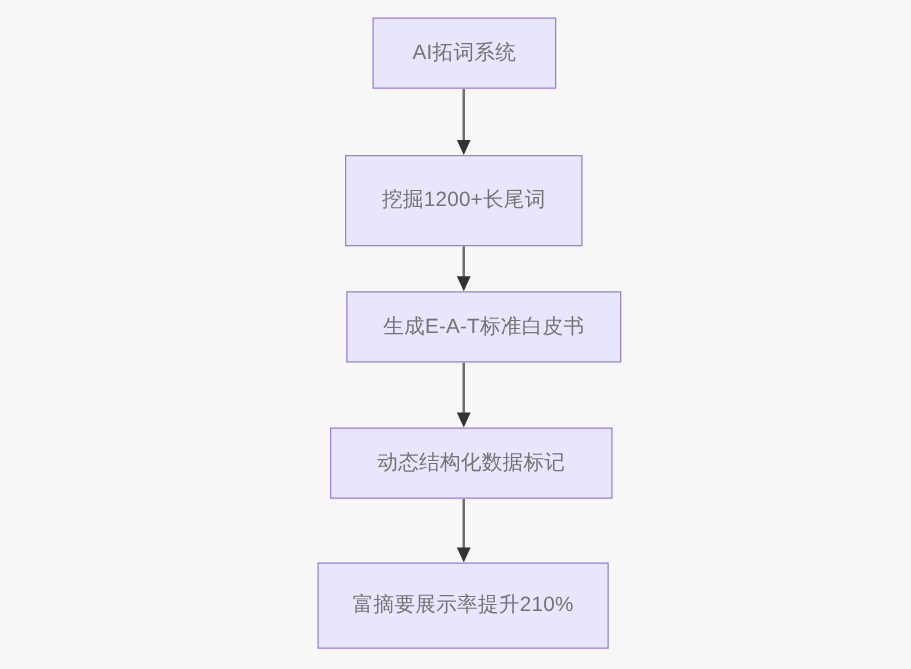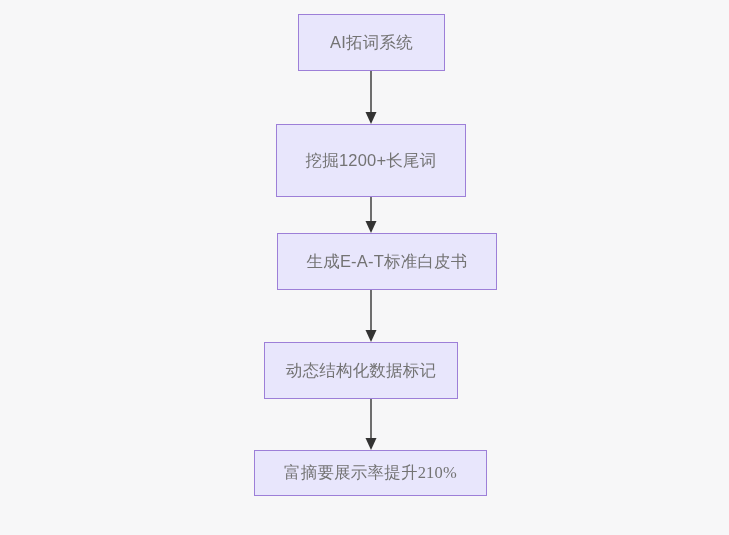--- a/index.html
+++ b/index.html
@@ -84,21 +84,21 @@
   </div>
 
   <div class="node" style="left:276px; top:124px; width:190px; height:73px;">
     <span class="node-label">挖掘1200+长尾词</span>
   </div>
 
   <div class="node" style="left:261px; top:233px; width:220px; height:57px;margin-left:16px;">
     <span class="node-label">生成E-A-T标准白皮书</span>
   </div>
 
-  <div class="node" style="left:264px; top:342px; width:194px; height:57px;">
+  <div class="node" style="left:264px; top:342px; width:226px; height:57px;">
     <span class="node-label">动态结构化数据标记</span>
   </div>
 
-  <div class="node" style="left:254px; top:450px; width:233px; height:46px;font-family:Liberation Serif, serif;">
+  <div class="node" style="left:254px; top:450px; width:233px; height:69px;">
     <span class="node-label">富摘要展示率提升210%</span>
   </div>
 
 </div>
 
 </body></html>

